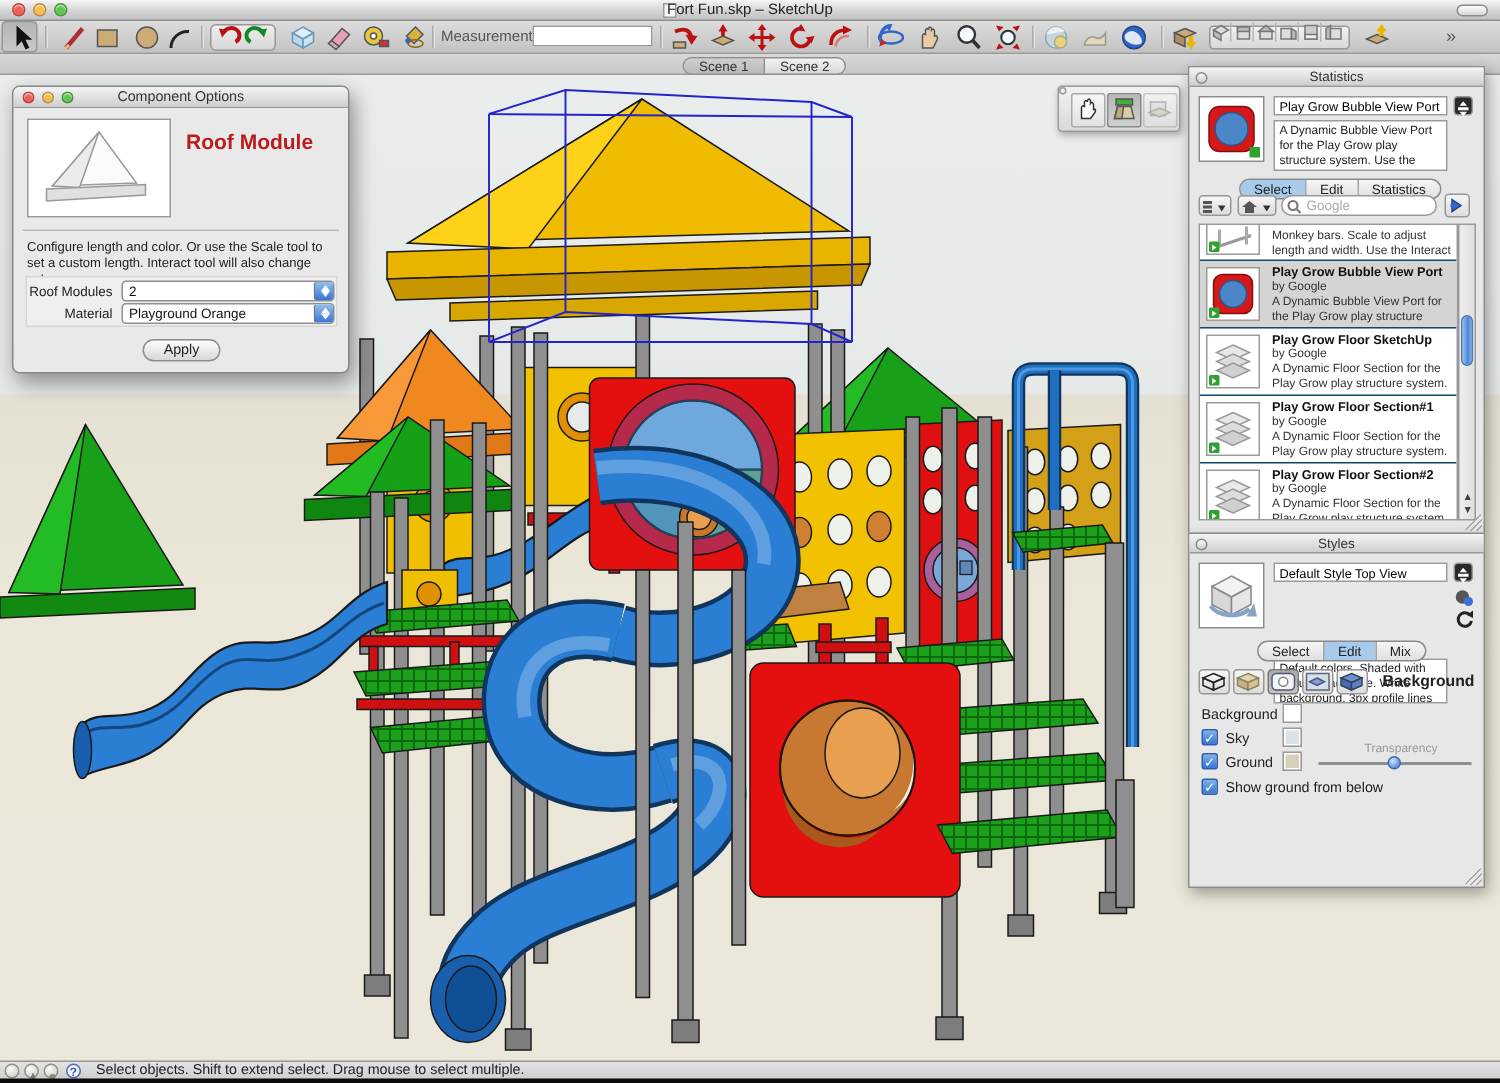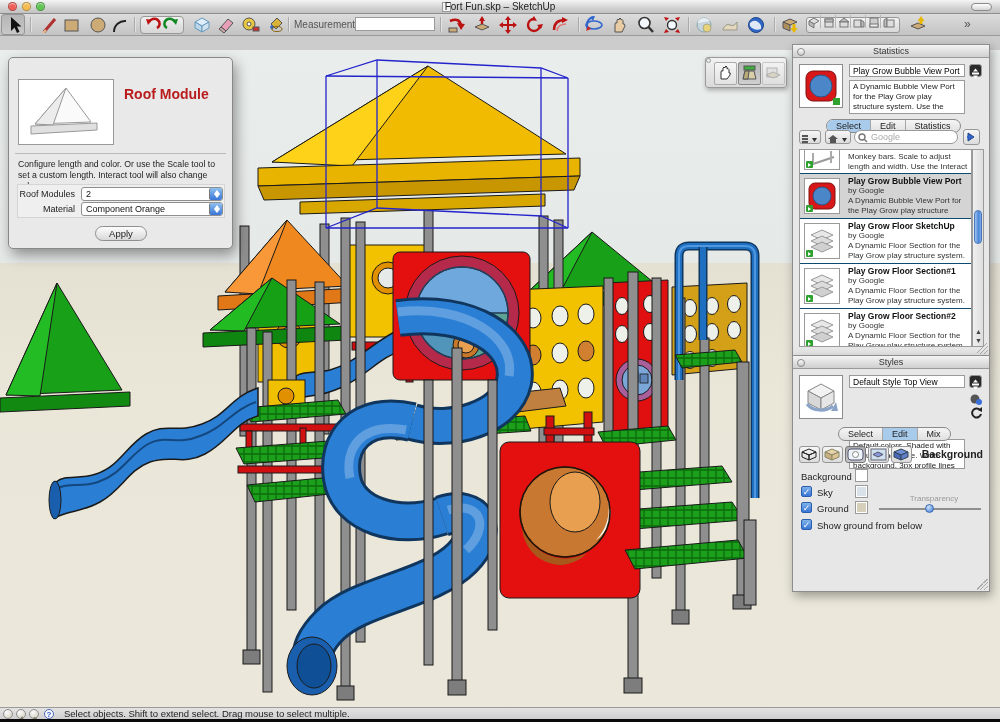--- a/index.html
+++ b/index.html
@@ -315,20 +315,26 @@
     <span class="ti abs" style="left:908px;">
         <svg width="20" height="20">
           <polygon points="10,8 17,11 10,14 3,11" fill="#cdab77" stroke="#555"></polygon>
           <line x1="13" y1="4" x2="13" y2="9" stroke="#e8b800" stroke-width="3"></line>
           <polygon points="13,1 9.5,6 16.5,6" fill="#e8b800"></polygon>
         </svg>
       </span>
     <span id="overflow" class="abs" style="left:964px;">»</span>
   </div>
 
+  <div id="tabstrip" class="abs">
+    <div id="scene-tabs" class="abs">
+      <div class="scenetab active">Scene 1</div>
+      <div class="scenetab">Scene 2</div>
+    </div>
+  </div>
 
   <div id="canvas" class="abs">
     <div id="ground" class="abs"></div>
 
     <svg id="scene-svg" class="abs" width="1000" height="657">
       <defs>
         <pattern id="gr" width="8" height="8" patternUnits="userSpaceOnUse">
           <rect width="8" height="8" fill="#1ca01c"></rect>
           <path d="M0,4H8 M4,0V8" stroke="#0b6a0b" stroke-width="1.3"></path>
         </pattern>
@@ -530,38 +536,44 @@
     </div>
     <div class="dcbtn abs" style="left:56px;opacity:.55;">
       <svg width="21" height="21">
           <rect x="4" y="5" width="10" height="9" fill="#ddd" stroke="#888"></rect>
           <polygon points="10,9 17,12 10,15 3,12" fill="#cfc7a8" stroke="#888"></polygon>
         </svg>
     </div>
   </div>
 
   <div id="copt" class="abs">
+    <div class="ptitle">
+      <div class="tl abs" style="left:6px;top:3px;width:8px;height:8px;background:#ee5f57;"></div>
+      <div class="tl abs" style="left:19px;top:3px;width:8px;height:8px;background:#f5bd4f;"></div>
+      <div class="tl abs" style="left:32px;top:3px;width:8px;height:8px;background:#61c554;"></div>
+      <span>Component Options</span>
+    </div>
     <div id="copt-preview" class="abs">
       <svg width="94" height="64">
           <polygon points="47,8 16,44 72,42" fill="#fafafa" stroke="#999"></polygon>
           <polygon points="47,8 16,44 34,45" fill="#ececec" stroke="#999"></polygon>
           <polygon points="12,46 78,43 78,50 12,54" fill="#e0e0e0" stroke="#999"></polygon>
         </svg>
     </div>
     <div id="copt-name" class="abs">Roof Module</div>
     <div id="copt-divider" class="abs"></div>
     <div id="copt-desc" class="abs">Configure length and color. Or use the Scale tool to set a custom length. Interact tool will also change color</div>
     <div id="copt-form" class="abs"></div>
     <span class="copt-lab abs" style="left:10px;top:131px;">Roof Modules</span>
     <div class="dropdown" style="left:72px;top:129px;width:142px;">
       <span>2</span><span class="dd-step"></span>
     </div>
     <span class="copt-lab abs" style="left:10px;top:146px;">Material</span>
     <div class="dropdown" style="left:72px;top:144px;width:142px;">
-      <span>Component Orange</span><span class="dd-step"></span>
+      <span>Playground Orange</span><span class="dd-step"></span>
     </div>
     <div id="copt-apply" class="abs">Apply</div>
   </div>
 
   <div id="components-panel" class="panel abs" style="left:792px;top:44px;width:198px;height:312px;">
     <div class="ptitle">
       <div class="closew"></div>
       <span>Statistics</span>
     </div>
     <div class="thumbbox abs" style="left:6px;top:19px;width:44px;height:44px;">

